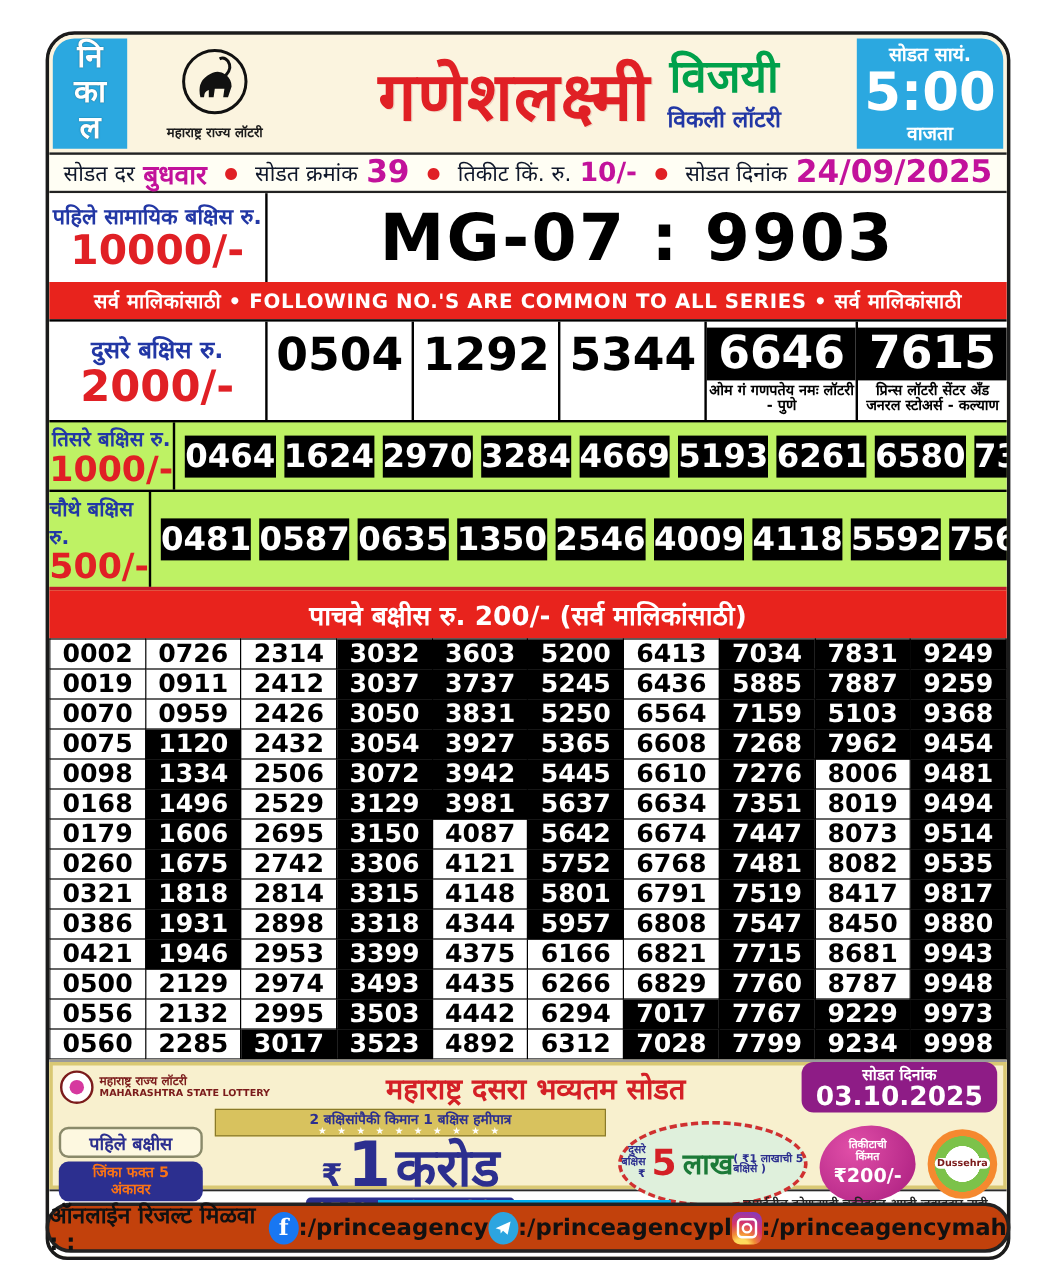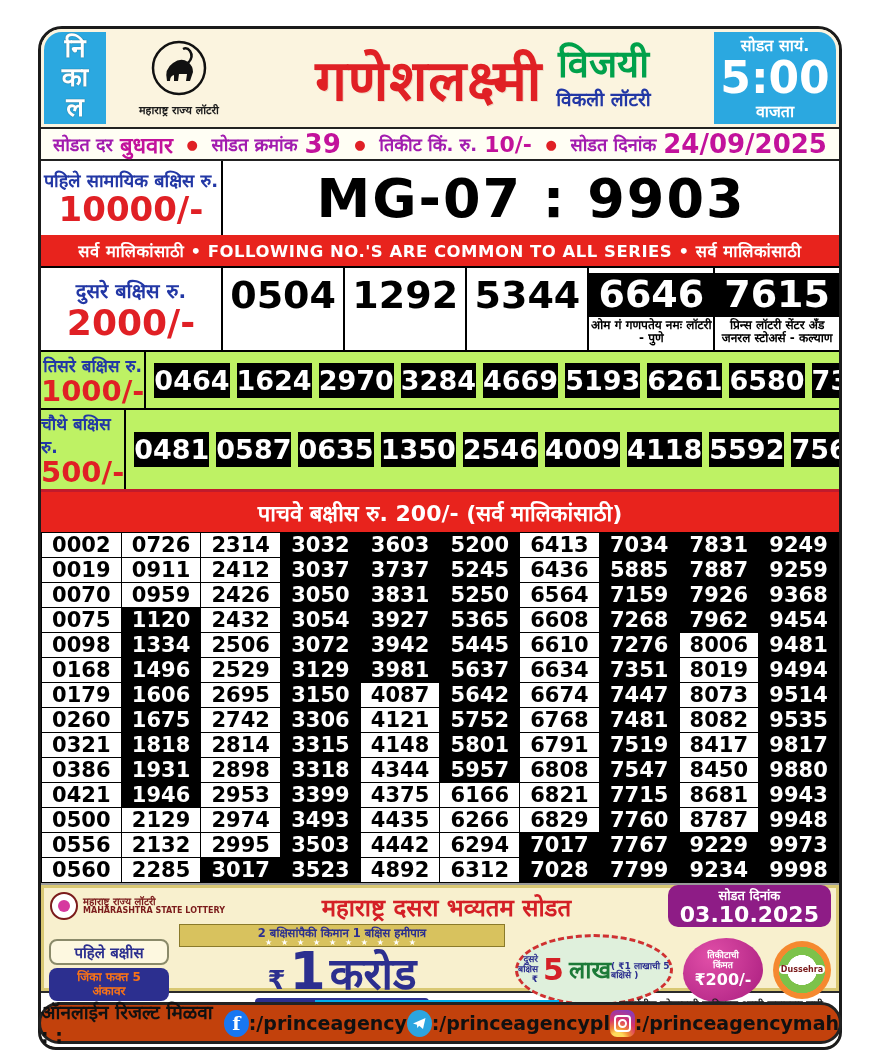--- a/index.html
+++ b/index.html
@@ -20,21 +20,21 @@
   .title-sub .s1 { color:#00A14B; font-weight:bold; font-size:38px; line-height:1; }
   .title-sub .s2 { color:#2237A5; font-weight:bold; font-size:19px; margin-top:3px; }
   .timebox { width:122px; margin:3px 3px 3px 0; background:#2BA8E0; border-radius:0 18px 0 0;
              display:flex; flex-direction:column; align-items:center; justify-content:center; color:#fff; }
   .timebox .t1 { font-size:16px; font-weight:bold; }
   .timebox .t2 { font-size:44px; font-weight:bold; line-height:1; }
   .timebox .t3 { font-size:16px; font-weight:bold; }
   
   .info { height:34px; background:#FFFEF4; border-top:2px solid #222; border-bottom:2px solid #222;
           display:flex; align-items:center; justify-content:space-between; padding:0 12px; }
-  .info .lbl { font-weight:bold; font-size:18px; color:#a21caf; }
+  .info .lbl { font-weight:normal; font-size:18px; color:#0f172a; }
   .info .val { font-weight:bold; color:#C2129B; font-size:22px; }
   .info .big { font-size:26px; }
   .info .dot { color:#E02025; font-size:13px; }
   .ig { display:flex; align-items:center; gap:7px; }
   
   .p1 { display:flex; height:74px; background:#fff; }
   .p1-left { width:182px; border-right:2px solid #000; display:flex; flex-direction:column;
              align-items:center; justify-content:center; }
   .p1-left .l { color:#2237A5; font-weight:bold; font-size:18px; }
   .p1-left .a { color:#E02025; font-weight:bold; font-size:34px; line-height:1.05; }
@@ -301,21 +301,21 @@
         </tr>
         <tr>
           <td>0070</td>
           <td>0959</td>
           <td>2426</td>
           <td class="b">3050</td>
           <td class="b">3831</td>
           <td class="b">5250</td>
           <td>6564</td>
           <td class="b">7159</td>
-          <td class="b">7926</td>
+          <td class="b">5103</td>
           <td class="b">9368</td>
         </tr>
         <tr>
           <td>0075</td>
           <td class="b">1120</td>
           <td>2432</td>
           <td class="b">3054</td>
           <td class="b">3927</td>
           <td class="b">5365</td>
           <td>6608</td>

